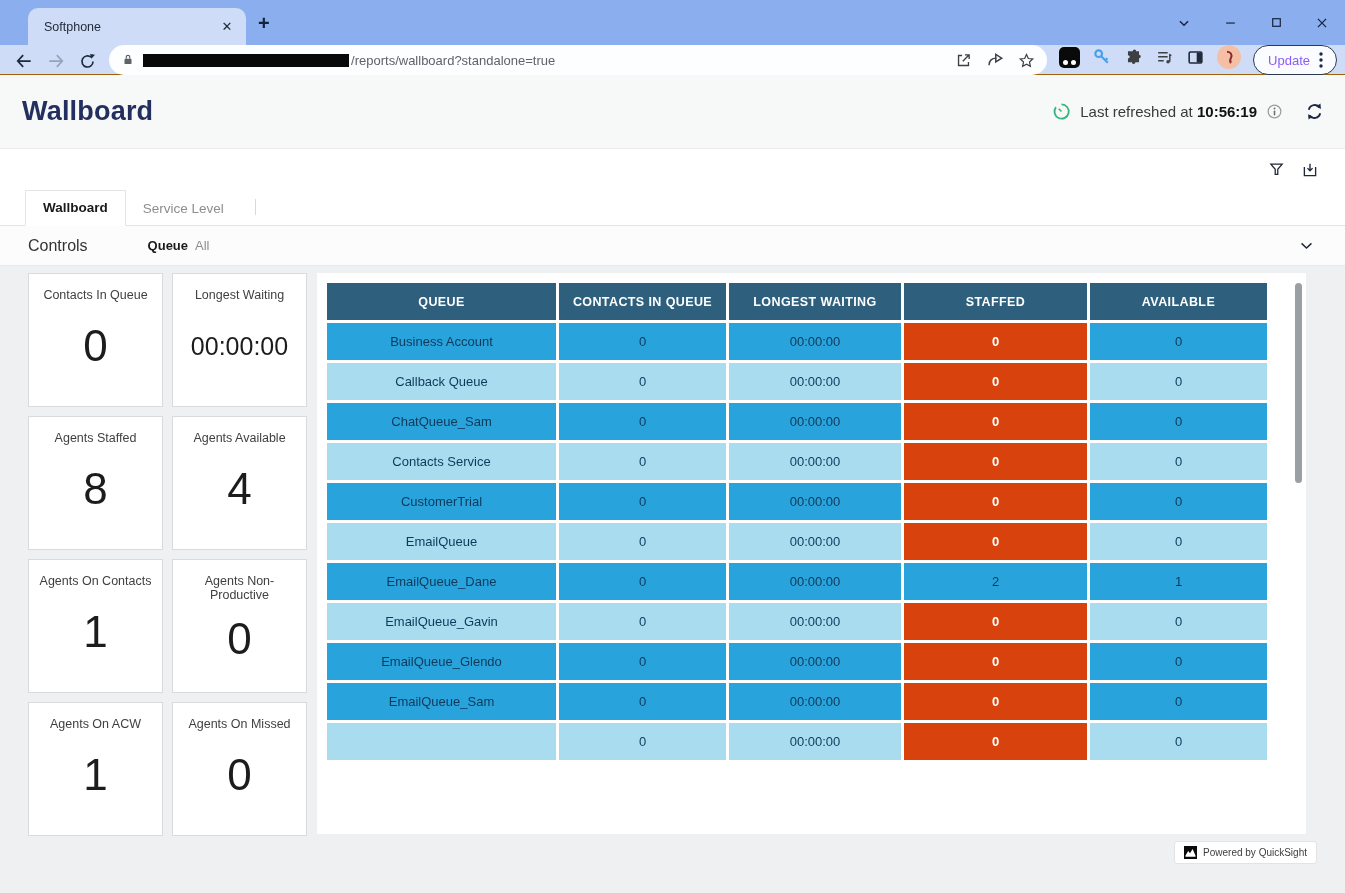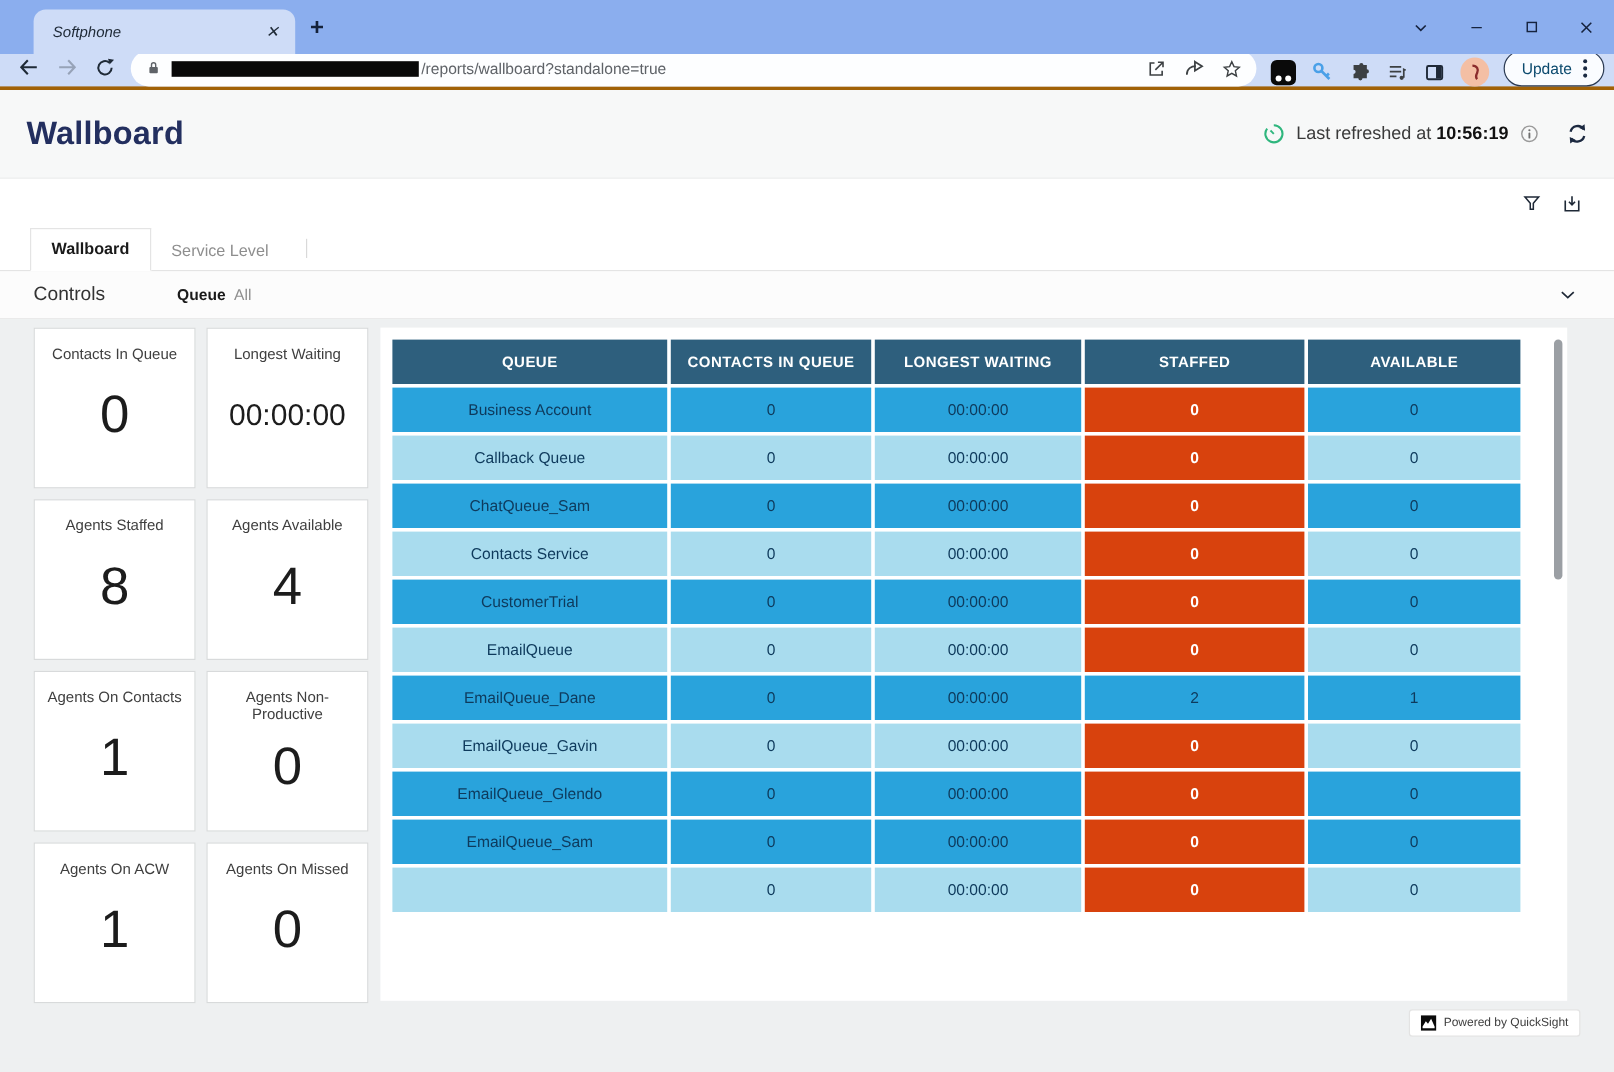--- a/index.html
+++ b/index.html
@@ -1,44 +1,44 @@
 <!DOCTYPE html>
 <html><head>
 <meta charset="utf-8">
 <style>
   * { margin:0; padding:0; box-sizing:border-box; }
   html,body { width:1345px; height:893px; }
   body { font-family:"Liberation Sans", sans-serif; background:#EEF0F1; overflow:hidden; position:relative; }
 
   
-  .titlebar { height:45px; background:#8BAEEE; position:relative;font-style:italic; }
+  .titlebar { height:45px; background:#8BAEEE; position:relative; }
   .browser-tab { position:absolute; left:28px; top:8px; width:218px; height:37px;
     background:#CEDCF7; border-radius:10px 10px 0 0; display:flex; align-items:center; padding:0 10px 0 16px; }
   .browser-tab .tab-title { font-size:12.5px; color:#1E2936; flex:1; }
   .tab-close { width:18px; height:18px; display:flex; align-items:center; justify-content:center;
     font-size:13px; color:#1E2936; border-radius:50%; }
   .new-tab { position:absolute; left:258px; top:13px; font-size:20px; line-height:20px; color:#14213A; font-weight:bold; }
   .win-controls { position:absolute; right:0; top:0; height:45px; display:flex; align-items:center; }
   .win-btn { width:46px; height:45px; display:flex; align-items:center; justify-content:center; color:#16233E; }
 
-  .toolbar { height:30px; background:#CEDCF7; display:flex; align-items:flex-end; padding:0 8px; border-bottom:3px solid #a16207; }
+  .toolbar { height:30px; background:#CEDCF7; display:flex; align-items:flex-start; padding:0 8px; border-bottom:1px solid #a16207; }
   .nav-btn { width:32px; height:32px; display:flex; align-items:center; justify-content:center; }
   .url-pill { flex:0 0 auto; width:938px; height:30px; background:#FDFEFF; border-radius:16px; margin-left:6px;
     display:flex; align-items:center; padding:0 10px 0 12px; }
   .redaction { width:206px; height:13px; background:#090909; margin:0 2px 0 8px; }
   .url-path { font-size:13px; color:#5F6368; flex:1; white-space:nowrap; overflow:hidden; }
   .pill-icons { display:flex; align-items:center; gap:14px; margin-right:2px; }
   .ext-area { display:flex; align-items:center; gap:12px; margin-left:12px; }
   .ext-black { width:21px; height:21px; background:#0A0A0A; border-radius:5px; position:relative; }
   .ext-black i { position:absolute; bottom:3px; width:5px; height:5px; background:#fff; border-radius:50%; }
   .ext-black i.d1 { left:4px; } .ext-black i.d2 { right:4px; }
   .avatar { width:24px; height:24px; border-radius:50%; background:#F4BFA4; display:flex; align-items:center; justify-content:center; overflow:hidden; }
   .update-pill { margin-left:12px; height:30px; border:1.5px solid #2B3A52; border-radius:16px; background:#FAFCFF;
     display:flex; align-items:center; padding:0 4px 0 14px; }
-  .update-pill span { font-size:13px; color:#0c4a6e; }
+  .update-pill span { font-size:13px; color:#8b5cf6; }
   .kebab { width:22px; height:22px; display:flex; align-items:center; justify-content:center; color:#1B2A42; font-size:14px; letter-spacing:0; }
 
   
   .page-header { height:74px; background:#F7F8F8; display:flex; align-items:center; padding:0 20px 0 22px; border-bottom:1px solid #ECECEC; }
   .page-title { font-size:27px; font-weight:bold; color:#232F5F; letter-spacing:0.2px; }
   .refresh-cluster { margin-left:auto; display:flex; align-items:center; gap:9px; }
   .refresh-text { font-size:15px; color:#3A3A3A; }
   .refresh-text b { color:#111; }
   .icon-gap { margin-left:12px; }
 

